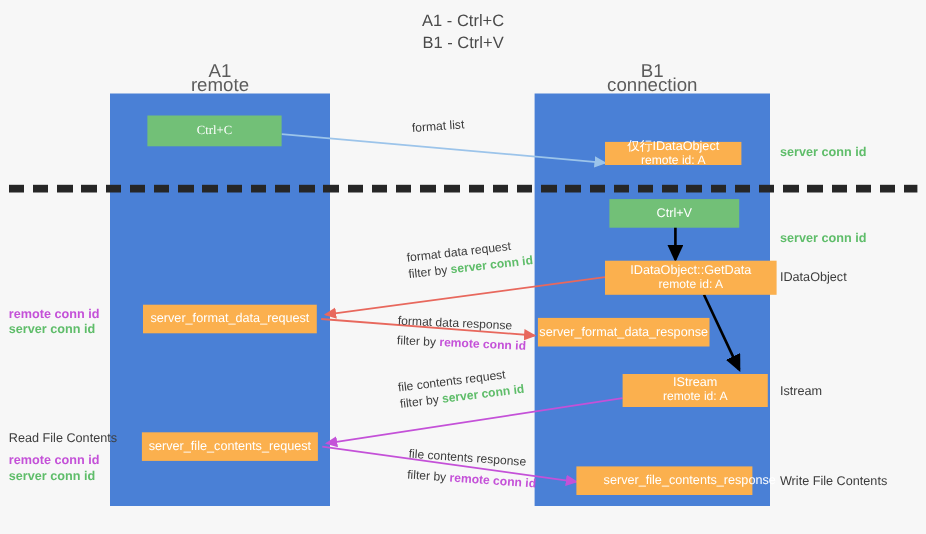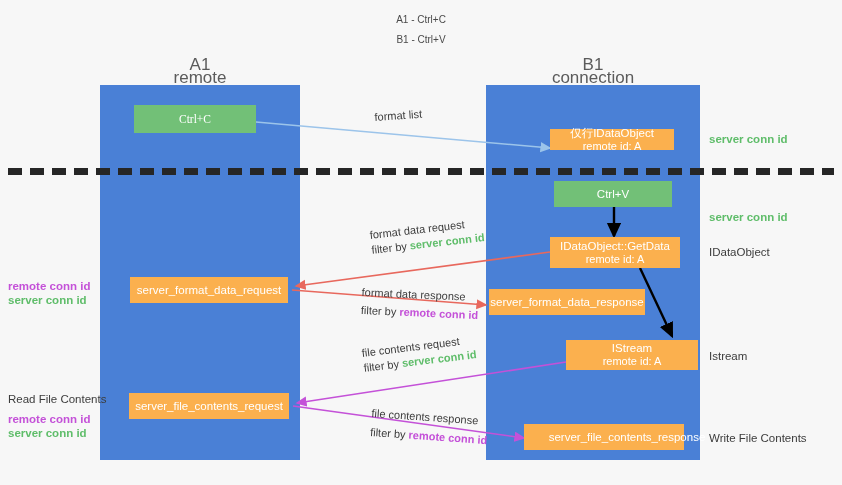--- a/index.html
+++ b/index.html
@@ -9,21 +9,21 @@
     font-family:"Liberation Sans","DejaVu Sans",sans-serif;
     color:#3c3c3c;
     overflow:hidden;
     position:relative;
   }
   #stage{position:absolute;left:0;top:0;width:842px;height:485px;}
 
   
   .title{
     position:absolute;left:0;top:10px;width:842px;
-    text-align:center;font-size:10px;line-height:20px;color:#4a4a4a;
+    text-align:center;font-size:15px;line-height:20px;color:#4a4a4a;
   }
 
   
   .lane-head{
     position:absolute;text-align:center;font-size:17px;
     line-height:13px;color:#5b5b5b;width:200px;
   }
 
   
   .lane{position:absolute;background:#4a80d6;}
@@ -125,21 +125,21 @@
 
   <div class="node orange" style="left:550px;top:129px;width:124px;height:21px;">
     <div>仅行IDataObject</div>
     <div class="l2">remote id: A</div>
   </div>
 
   <div class="node green" style="left:554px;top:181px;width:118px;height:26px;">
     <div>Ctrl+V</div>
   </div>
 
-  <div class="node orange" style="left:550px;top:237px;width:130px;height:31px;">
+  <div class="node orange" style="left:550px;top:237px;width:156px;height:31px;">
     <div>IDataObject::GetData</div>
     <div class="l2">remote id: A</div>
   </div>
 
   <div class="node orange" style="left:130px;top:277px;width:158px;height:26px;">
     <div>server_format_data_request</div>
   </div>
 
   <div class="node orange" style="left:489px;top:289px;width:156px;height:26px;">
     <div>server_format_data_response</div>

